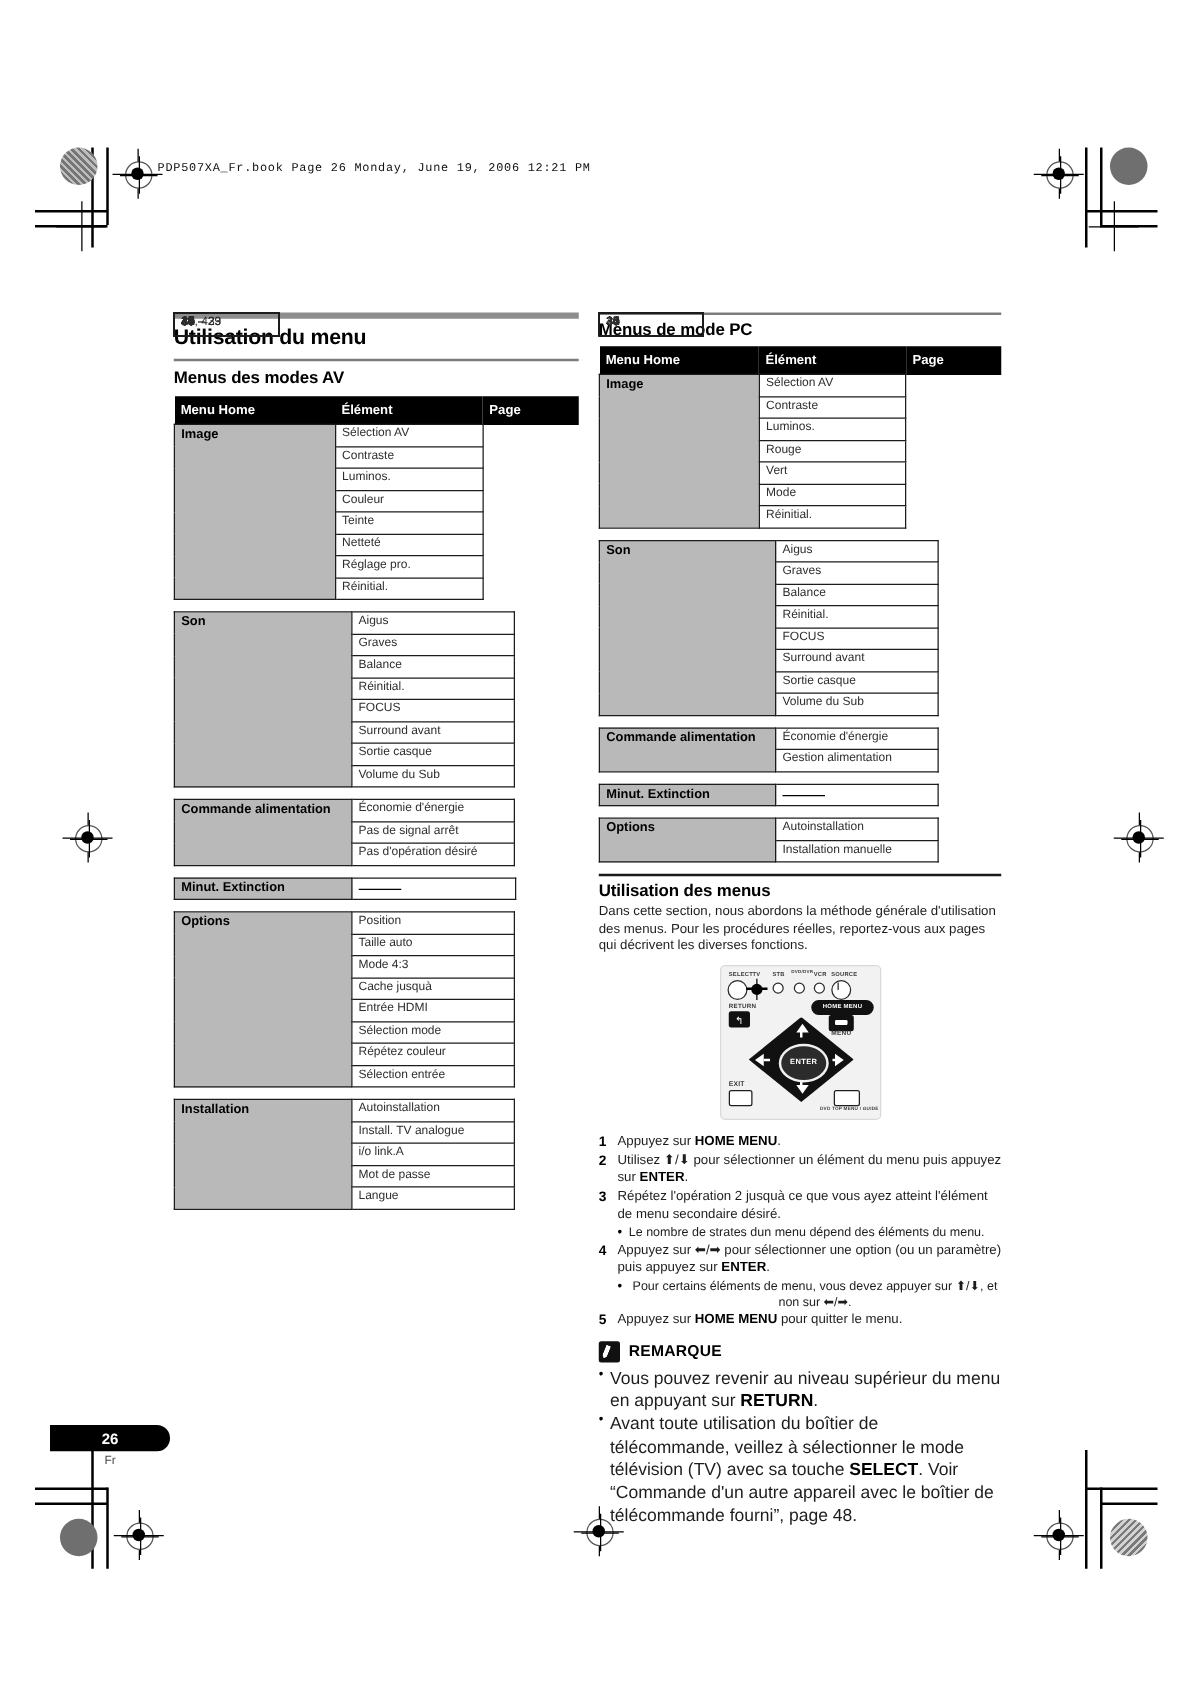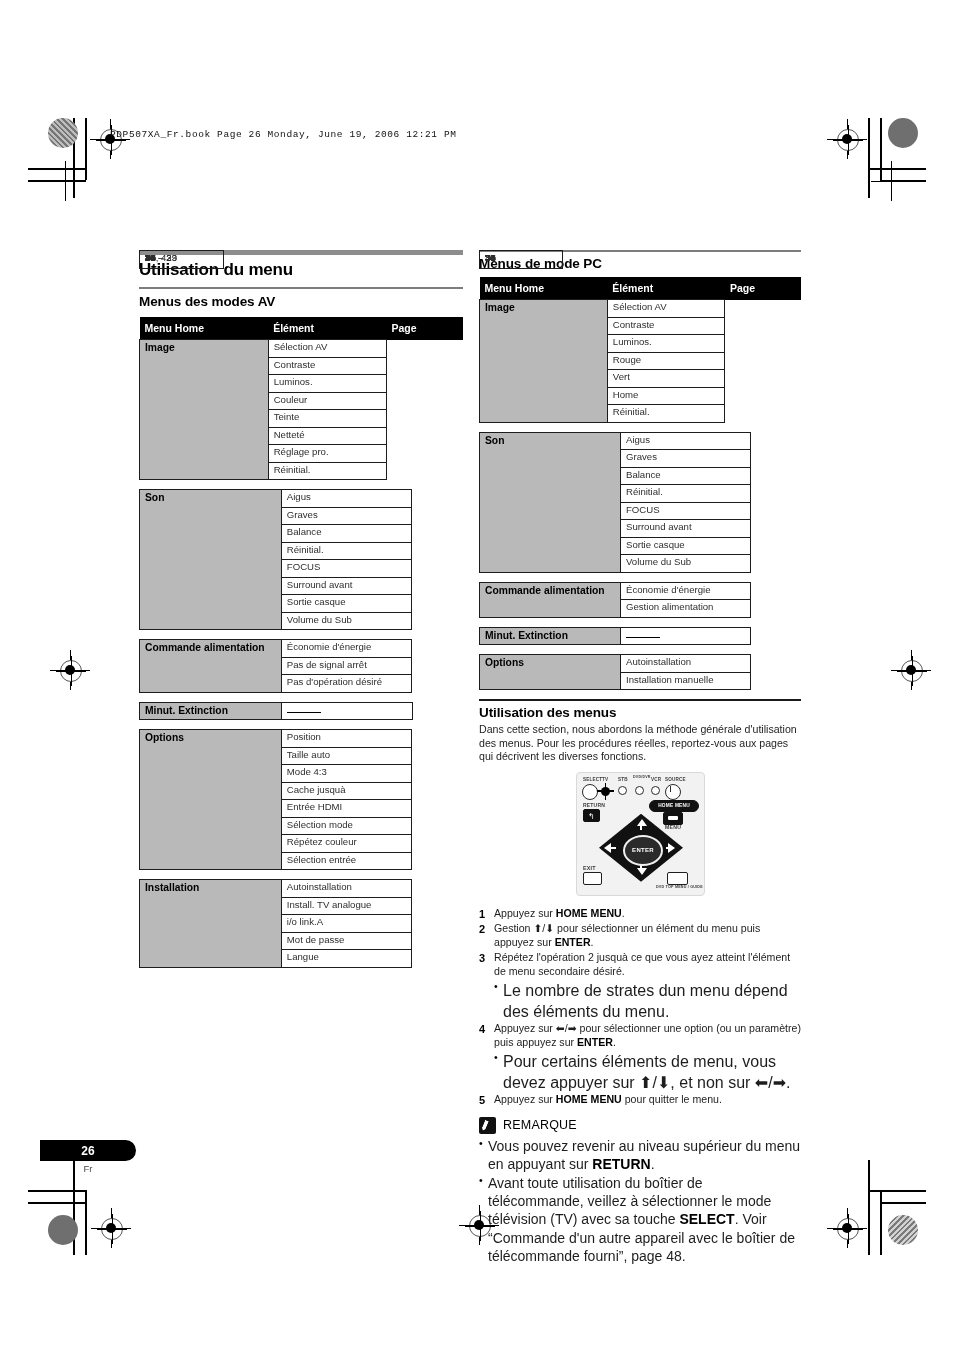--- a/index.html
+++ b/index.html
@@ -46,21 +46,21 @@
     background:
       repeating-linear-gradient(45deg,#bdbdbd 0 2px,#757575 2px 4px);
   }
   .dot.hatch2{
     background:
       repeating-linear-gradient(-45deg,#d2d2d2 0 2px,#7a7a7a 2px 4px);
   }
 
   
   .bookline{
-    position:absolute;left:110px;top:129px;
+    position:absolute;left:126px;top:129px;
     font-family:"Liberation Mono", monospace;
     font-size:9.5px;letter-spacing:.6px;color:#111;white-space:nowrap;
   }
 
   
   .chapter{
     position:absolute;left:84px;top:190px;width:716px;height:26px;
   }
   .chapnum{
     position:absolute;left:0;top:0;width:64px;height:26px;
@@ -208,35 +208,35 @@
     width:15px;flex:0 0 15px;font-size:11px;font-weight:bold;line-height:1.32;
   }
   .step .txt{
     font-size:10.6px;line-height:1.32;color:#1d1d1d;
   }
   .step .txt b{font-weight:bold;color:#000;}
   .bullet{
     display:flex;margin-left:15px;
   }
   .bullet .bdot{width:9px;flex:0 0 9px;font-size:10.6px;line-height:1.32;}
-  .bullet .btxt{font-size:16px;line-height:1.32;color:#1d1d1d;}
+  .bullet .btxt{font-size:10px;line-height:1.32;color:#1d1d1d;text-align:center;}
 
   
   .remarque{margin-top:9px;}
   .rq-head{display:flex;align-items:center;gap:7px;margin-bottom:3px;}
   .rq-icon{
     width:17px;height:17px;background:#111;border-radius:2px;position:relative;
     flex:0 0 17px;
   }
   .rq-icon::before{
     content:"";position:absolute;left:4px;top:3px;width:4px;height:11px;
     background:#fff;transform:rotate(22deg);
     clip-path:polygon(0 0,100% 0,100% 78%,50% 100%,0 78%);
   }
-  .rq-title{font-size:12.5px;font-weight:normal;letter-spacing:.2px;}
+  .rq-title{font-size:12.5px;font-weight:bold;letter-spacing:.2px;}
   .rq-item{display:flex;margin-bottom:0px;}
   .rq-item .bdot{width:9px;flex:0 0 9px;font-size:10.6px;line-height:1.31;}
   .rq-item .btxt{font-size:14px;line-height:1.31;color:#1d1d1d;}
   .rq-item .btxt b{font-weight:bold;color:#000;}
 
   
   .pagenum{
     position:absolute;left:40px;top:1140px;width:96px;height:21px;
     background:#000;border-radius:0 11px 11px 0;
     color:#fff;font-size:12px;font-weight:bold;
@@ -533,21 +533,21 @@
             </tr>
             <tr>
               <td class="col-elem">Rouge</td>
               <td class="page col-page">30</td>
             </tr>
             <tr>
               <td class="col-elem">Vert</td>
               <td class="page col-page">30</td>
             </tr>
             <tr>
-              <td class="col-elem">Home</td>
+              <td class="col-elem">Mode</td>
               <td class="page col-page">30</td>
             </tr>
             <tr>
               <td class="col-elem">Réinitial.</td>
               <td class="page col-page">31</td>
             </tr>
           </tbody>
         </table>
         <table class="menu">
           <tbody>
@@ -675,21 +675,21 @@
       </div>
     </div>
 
     <div class="steps" id="steps-list">
         <div class="step">
           <div class="num">1</div>
           <div class="txt"><span>Appuyez sur </span><b>HOME MENU</b><span>.</span></div>
         </div>
         <div class="step">
           <div class="num">2</div>
-          <div class="txt"><span>Gestion </span><span>⬆/⬇</span><span> pour sélectionner un élément du menu puis appuyez sur </span><b>ENTER</b><span>.</span></div>
+          <div class="txt"><span>Utilisez </span><span>⬆/⬇</span><span> pour sélectionner un élément du menu puis appuyez sur </span><b>ENTER</b><span>.</span></div>
         </div>
         <div class="step">
           <div class="num">3</div>
           <div class="txt"><span>Répétez l'opération 2 jusquà ce que vous ayez atteint l'élément de menu secondaire désiré.</span></div>
         </div>
         <div class="bullet">
           <div class="bdot">•</div>
           <div class="btxt">Le nombre de strates dun menu dépend des éléments du menu.</div>
         </div>
         <div class="step">

